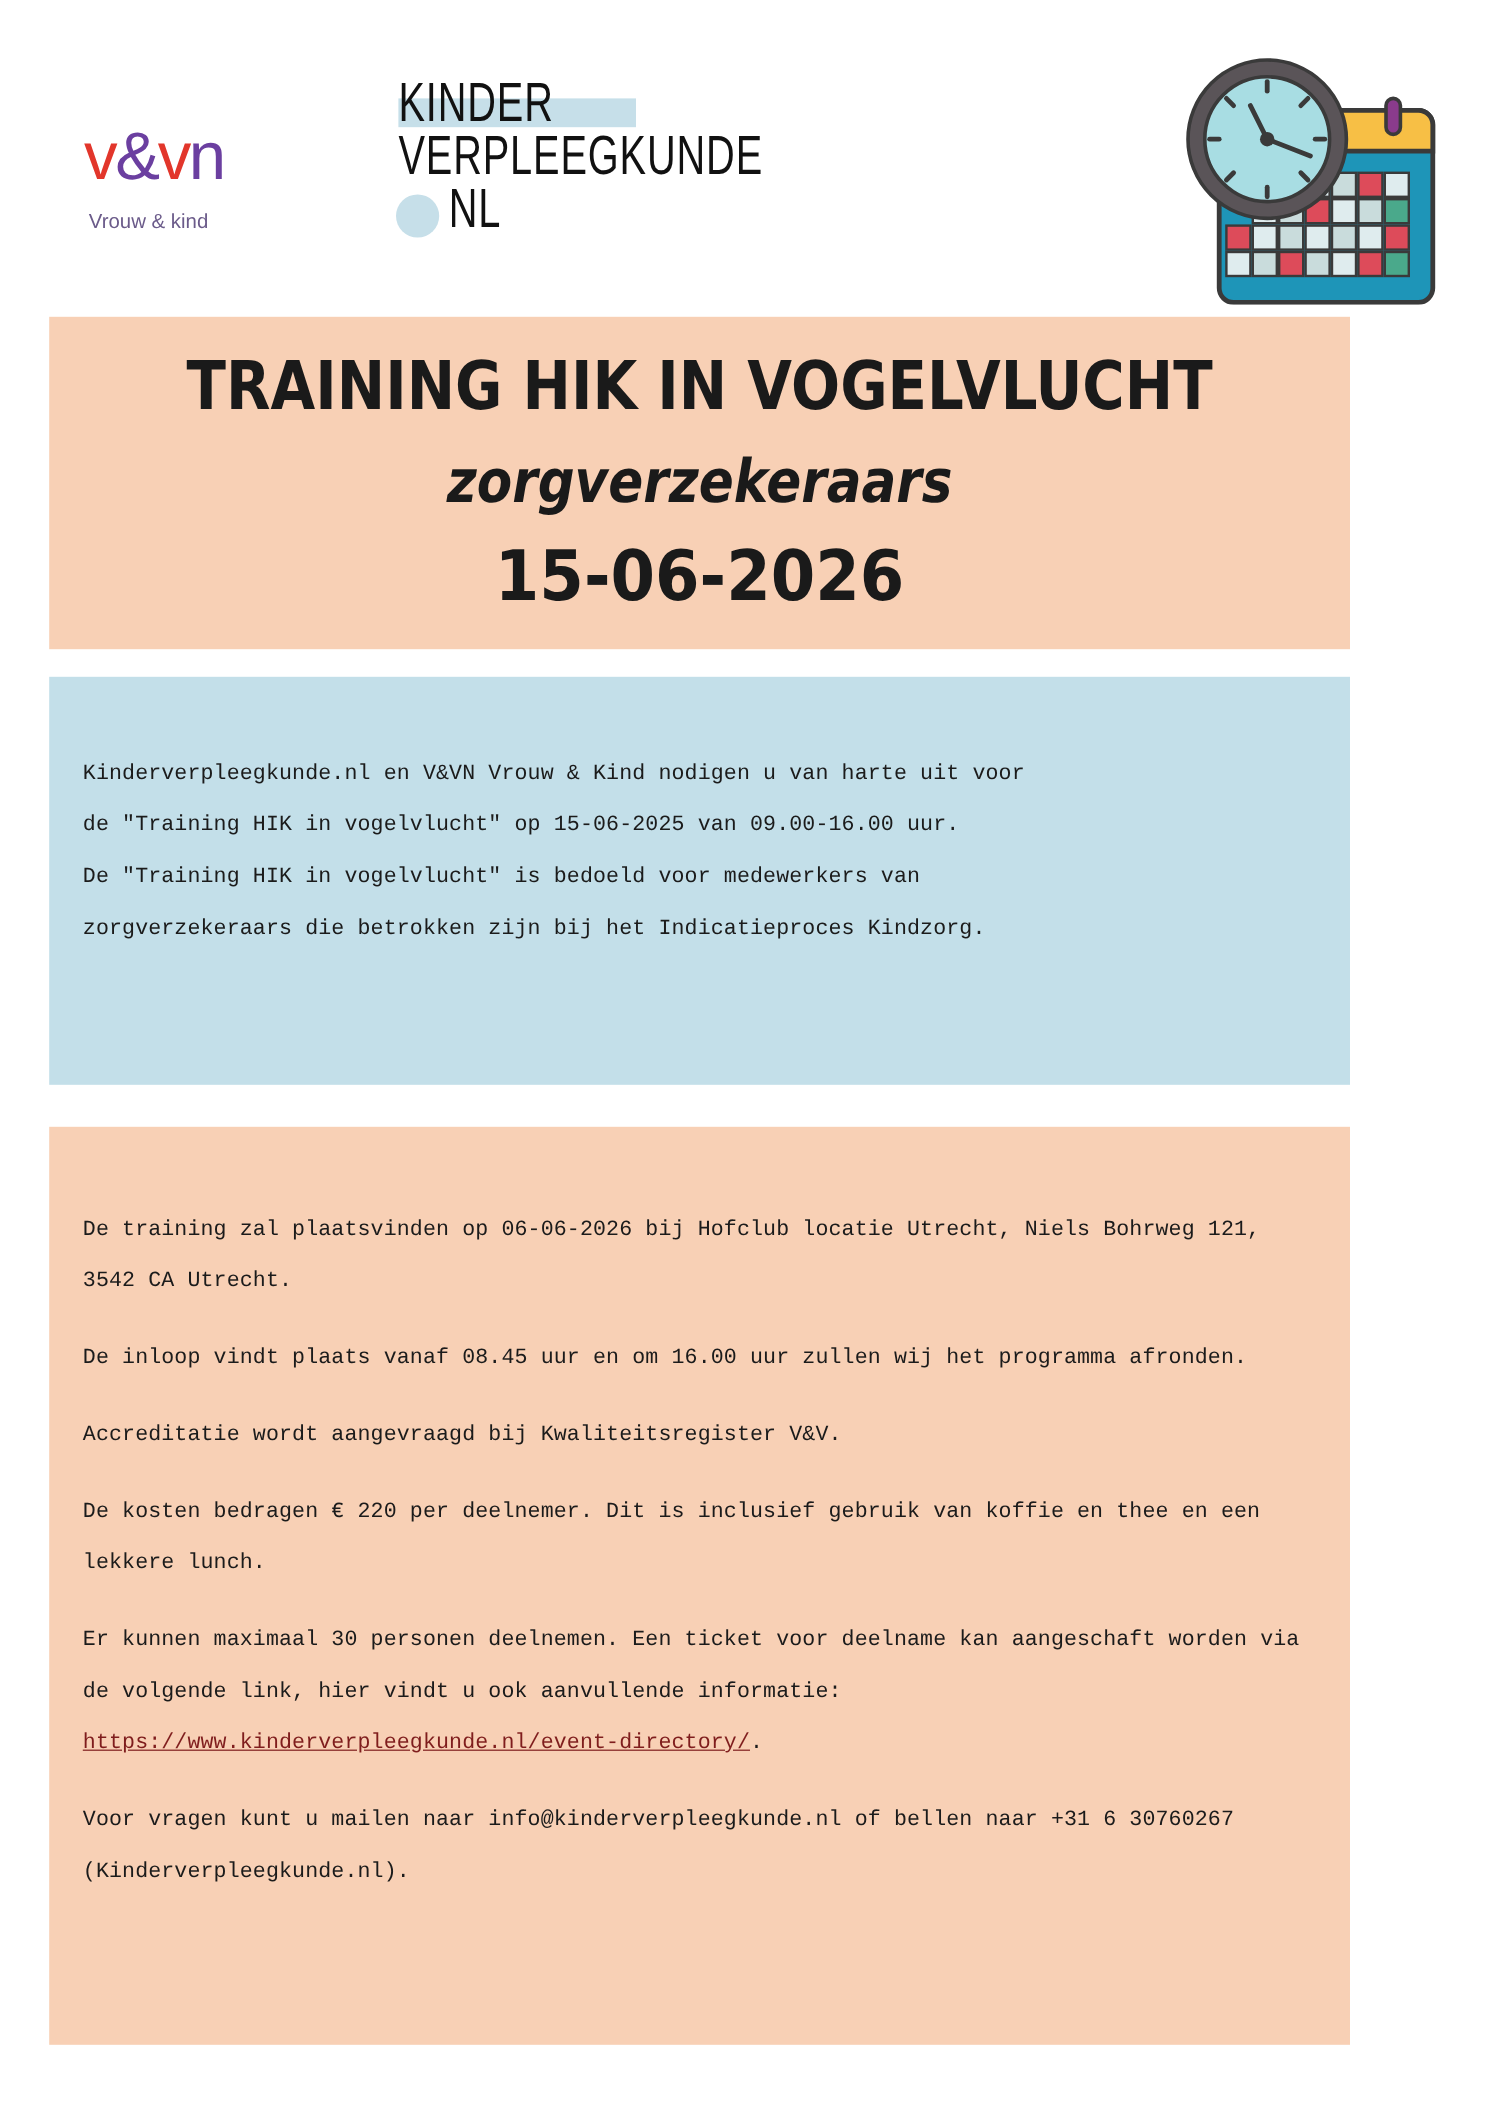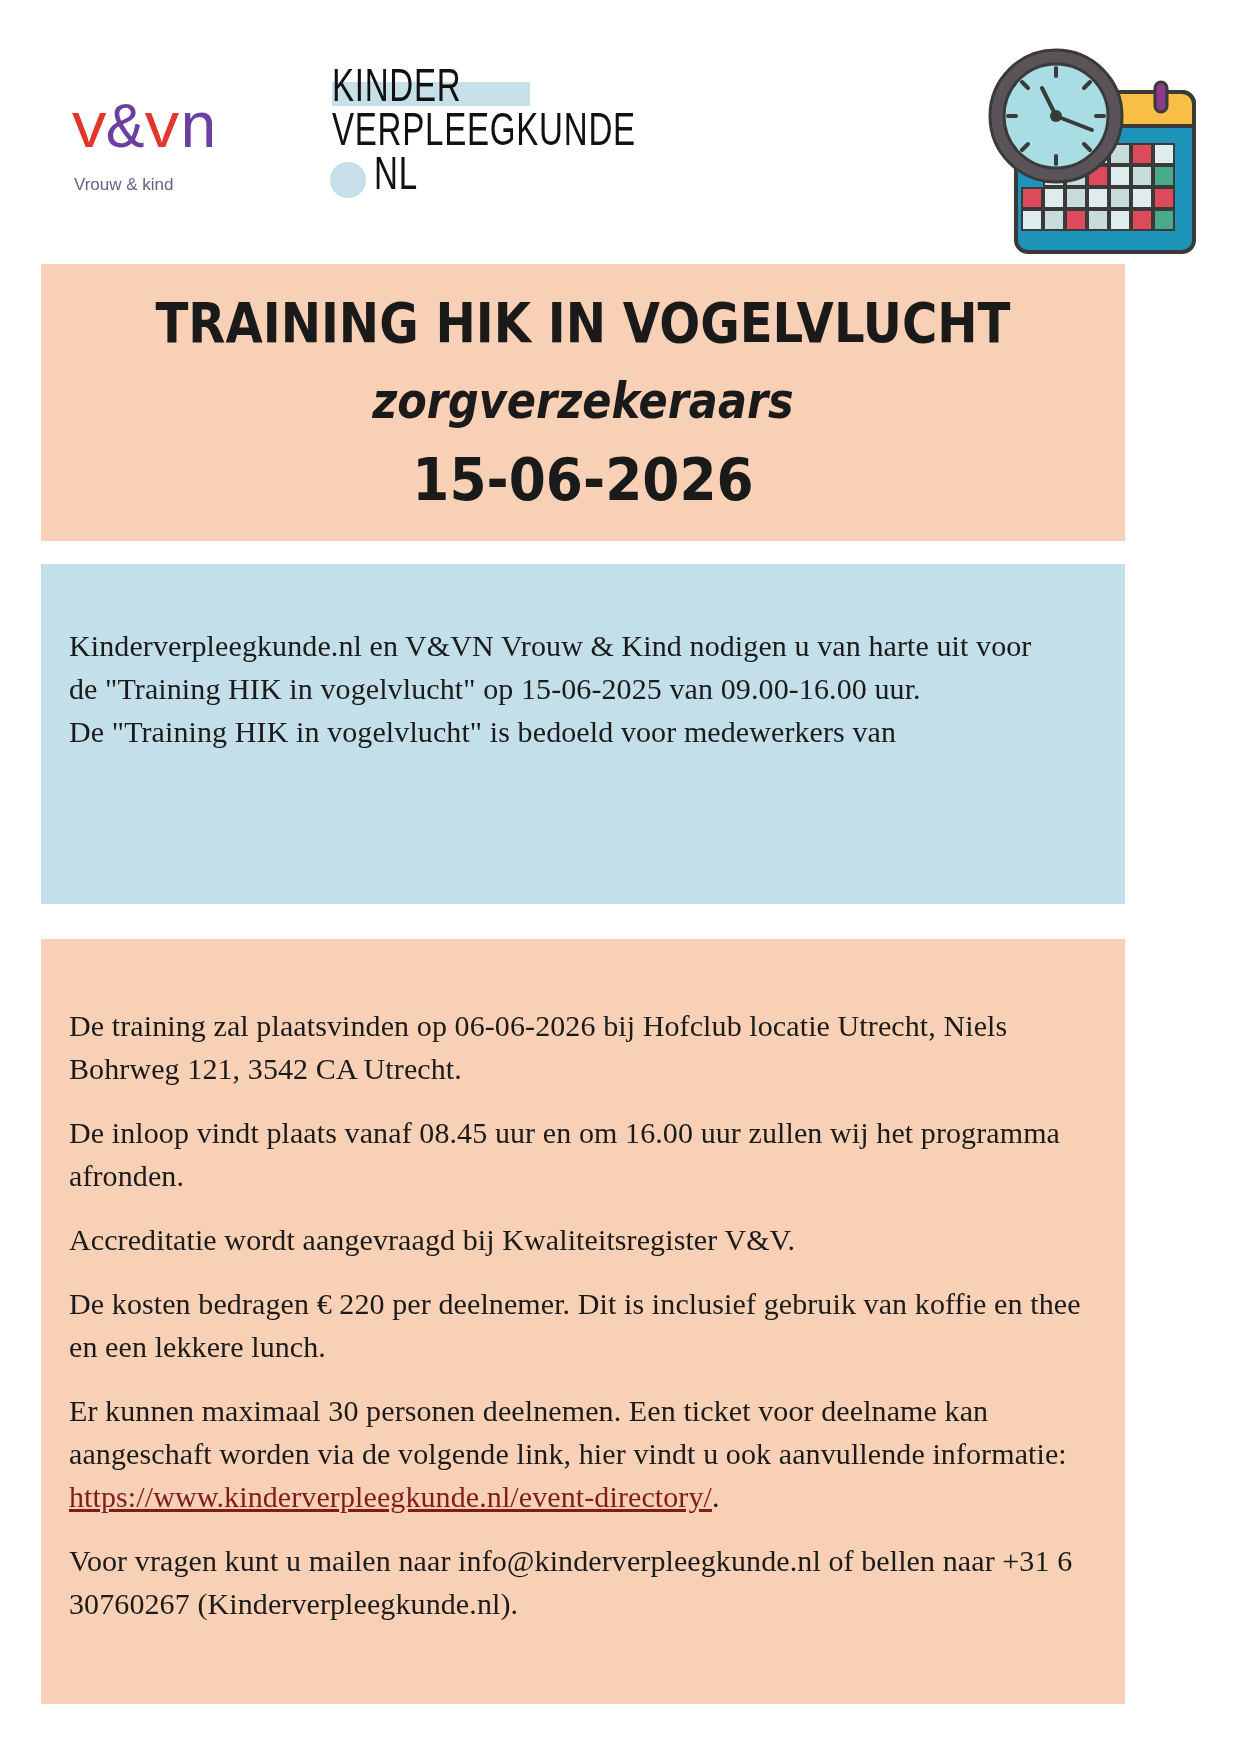--- a/index.html
+++ b/index.html
@@ -2,21 +2,21 @@
 <html><head>
 <meta charset="utf-8">
 <style>
   html, body { margin: 0; padding: 0; }
   body {
     width: 1241px; height: 1755px; background: #ffffff; position: relative; overflow: hidden;
     font-family: "DejaVu Sans", sans-serif; color: #1a1a1a;
   }
   .header { position: absolute; left: 0; top: 0; width: 1241px; height: 260px; }
   .logo-vvn { position: absolute; left: 70px; top: 88px; width: 240px; height: 110px; }
-  .logo-vvn .word { font-family: Liberation Mono, monospace; font-size: 64px; line-height: 84px; letter-spacing: -2px; white-space: nowrap; }
+  .logo-vvn .word { font-family: Liberation Sans, sans-serif; font-size: 56px; line-height: 84px; letter-spacing: -2px; white-space: nowrap; }
   .logo-vvn .v1 { color: #e2362b; }
   .logo-vvn .amp { color: #6b3fa0; }
   .logo-vvn .v2 { color: #e2362b; }
   .logo-vvn .n { color: #6b3fa0; }
   .logo-vvn .sub { font-family: "Liberation Sans", sans-serif; font-size: 17px; color: #6b5b8a; margin-left: 4px; margin-top: 3px; }
   .logo-kv { position: absolute; left: 330px; top: 62px; width: 290px; height: 140px; }
   .logo-kv .bar { position: absolute; left: 2px; top: 20px; width: 198px; height: 24px; background: #c6dfe9; }
   .logo-kv .line { position: absolute; left: 2px; font-family: "Liberation Sans Narrow", "Liberation Sans", sans-serif; font-size: 46px; line-height: 46px; color: #111; transform: scaleX(0.72); transform-origin: left top; white-space: nowrap; letter-spacing: 1px; }
   .logo-kv .l1 { top: 0px; }
   .logo-kv .l2 { top: 44px; }
@@ -26,21 +26,21 @@
 
   .panel { position: absolute; left: 41px; width: 1084px; }
   .panel-title { top: 264px; height: 277px; background: #f8d0b5; text-align: center; }
   .panel-intro { top: 564px; height: 340px; background: #c3dfe9; }
   .panel-details { top: 939px; height: 765px; background: #f8d0b5; }
 
   .title-main { position: absolute; left: 0; right: 0; top: 26px; font-family: "DejaVu Sans", sans-serif; font-weight: bold; font-size: 56px; letter-spacing: 0px; transform: scaleX(0.86); }
   .title-sub { position: absolute; left: 0; right: 0; top: 108px; font-family: "DejaVu Sans", sans-serif; font-style: italic; font-weight: bold; font-size: 50px; transform: scaleX(0.86); }
   .title-date { position: absolute; left: 0; right: 0; top: 182px; font-family: "DejaVu Sans", sans-serif; font-weight: bold; font-size: 58px; transform: scaleX(0.92); }
 
-  .body-text { position: absolute; left: 28px; right: 32px; font-family: Liberation Serif, serif; font-size: 30px; line-height: 43px; color: #1b1b1b; letter-spacing: 0.1px; }
+  .body-text { position: absolute; left: 28px; right: 32px; font-family: Liberation Mono, monospace; font-size: 18px; line-height: 43px; color: #1b1b1b; letter-spacing: 0.1px; }
   .panel-intro .body-text { top: 60px; }
   .panel-details .body-text { top: 65px; }
   .para { margin: 0 0 21px 0; }
   .link { text-decoration: underline; color: #7f1d1d; }
 </style>
 </head>
 <body>
 
 <div class="header">
   <div class="logo-vvn">
@@ -114,20 +114,21 @@
   <div class="title-main">TRAINING HIK IN VOGELVLUCHT</div>
   <div class="title-sub">zorgverzekeraars</div>
   <div class="title-date">15-06-2026</div>
 </div>
 
 <div class="panel panel-intro">
   <div class="body-text">
     <div>Kinderverpleegkunde.nl en V&amp;VN Vrouw &amp; Kind nodigen u van harte uit voor</div>
     <div>de "Training HIK in vogelvlucht" op 15-06-2025 van 09.00-16.00 uur.</div>
     <div>De "Training HIK in vogelvlucht" is bedoeld voor medewerkers van</div>
+    <div>zorgverzekeraars die betrokken zijn bij het Indicatieproces Kindzorg.</div>
   </div>
 </div>
 
 <div class="panel panel-details">
   <div class="body-text">
     <p class="para">De training zal plaatsvinden op 06-06-2026 bij Hofclub locatie Utrecht, Niels Bohrweg 121, 3542 CA Utrecht.</p>
     <p class="para">De inloop vindt plaats vanaf 08.45 uur en om 16.00 uur zullen wij het programma afronden.</p>
     <p class="para">Accreditatie wordt aangevraagd bij Kwaliteitsregister V&amp;V.</p>
     <p class="para">De kosten bedragen € 220 per deelnemer. Dit is inclusief gebruik van koffie en thee en een lekkere lunch.</p>
     <p class="para"><span>Er kunnen maximaal 30 personen deelnemen. Een ticket voor deelname kan aangeschaft worden via de volgende link, hier vindt u ook aanvullende informatie:</span><span class="link"> https://www.kinderverpleegkunde.nl/event-directory/</span><span>.</span></p>

